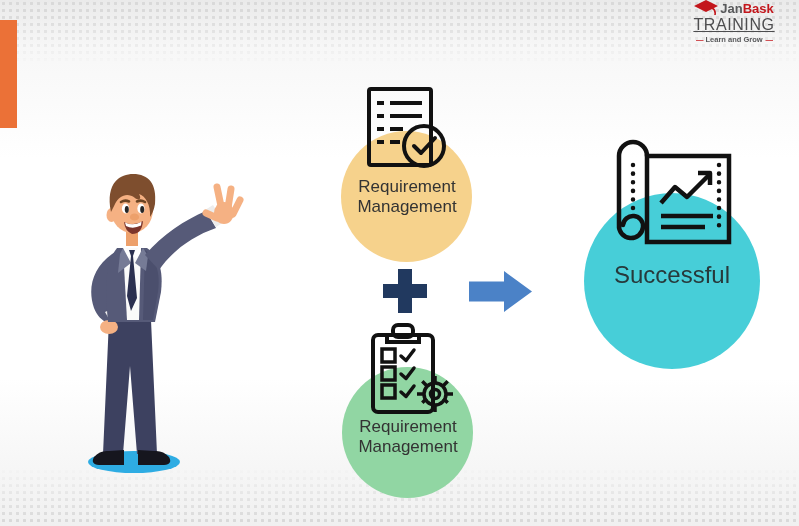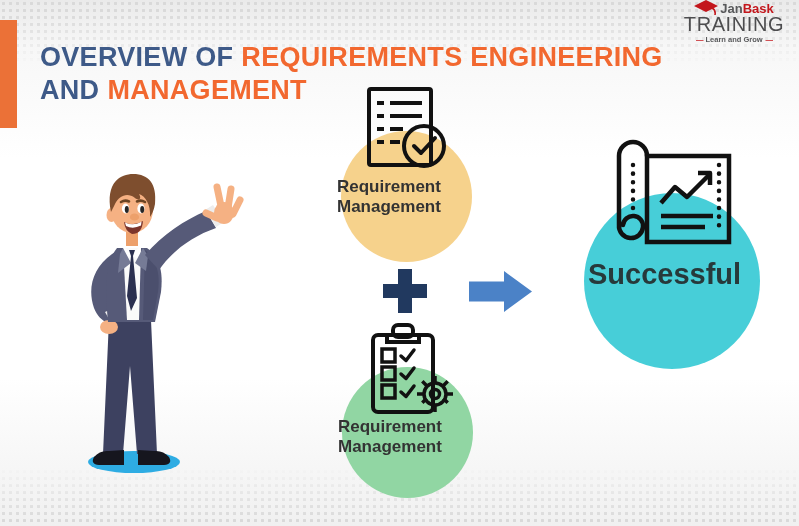--- a/index.html
+++ b/index.html
@@ -31,36 +31,36 @@
   .title .blue   { color:#3E5A88; }
   .title .orange { color:#F2682F; }
   .title .gap { display:inline-block; width:8px; }
 
   
   .logo { position:absolute; top:0; right:9px; width:112px; text-align:center; }
   .logo-row1 { display:flex; align-items:flex-end; justify-content:center; gap:2px; height:15px; }
   .brand { font-size:13px; font-weight:800; line-height:13px; }
   .brand .jan  { color:#58595B; }
   .brand .bask { color:#C3161C; }
-  .logo-training { font-size:20px; letter-spacing:.6px; color:#4D4D4F; font-weight:500;
-                   line-height:21px; margin-top:-1px; }
+  .logo-training { font-size:16px; letter-spacing:.6px; color:#4D4D4F; font-weight:500;
+                   line-height:21px; margin-top:-1px;text-decoration:underline; }
   .logo-tagline { display:flex; justify-content:center; align-items:center; gap:3px;
                   font-size:7.5px; font-weight:700; color:#58595B; margin-top:0px; }
   .logo-tagline .dash { color:#C3161C; letter-spacing:-1px; font-weight:700; }
 
   
   .circle { position:absolute; border-radius:50%; }
   .circle-engineering { left:341px; top:131px; width:131px; height:131px; background:#F6D28C; }
   .circle-management  { left:342px; top:367px; width:131px; height:131px; background:#91D6A3; }
   .circle-success     { left:584px; top:193px; width:176px; height:176px; background:#47CED8; }
 
-  .node-label { position:absolute; font-weight:700; color:#333333; z-index:5; }
+  .node-label { position:absolute; text-align:center; font-weight:400; color:#333333; z-index:5; }
   .label-engineering { left:337px; top:177px; width:140px; font-size:17px; line-height:20px; }
   .label-management  { left:338px; top:417px; width:140px; font-size:17px; line-height:20px; }
-  .label-success     { left:588px; top:260px; width:168px; font-size:29px; line-height:29px; color:#27393B; }
+  .label-success     { left:588px; top:260px; width:168px; font-size:24px; line-height:29px; color:#27393B; }
   .node-label span { display:block; }
 
   .icon-abs { position:absolute; z-index:4; }
   .icon-doc    { left:366px; top:86px;  width:82px;  height:86px; }
   .icon-clip   { left:368px; top:322px; width:86px;  height:96px; }
   .icon-scroll { left:612px; top:139px; width:122px; height:110px; }
 
   .op-plus  { position:absolute; left:383px; top:269px; width:44px; height:44px; }
   .op-arrow { position:absolute; left:469px; top:270px; width:64px; height:43px; }
 
@@ -69,28 +69,20 @@
 </head>
 <body>
 
 <div class="stage">
 
   <div class="dots dots-top"></div>
   <div class="dots dots-bottom"></div>
 
   <div class="accent-bar"></div>
 
-  <h1 class="title">
-    <div>
-      <span class="blue">OVERVIEW OF</span><span class="gap"></span><span class="orange">REQUIREMENTS ENGINEERING</span>
-    </div>
-    <div>
-      <span class="blue">AND</span><span class="gap"></span><span class="orange">MANAGEMENT</span>
-    </div>
-  </h1>
 
   <div class="logo">
     <div class="logo-row1">
       <svg width="24" height="15" viewBox="0 0 24 15">
         <polygon points="0,6 12,0 24,6 12,12" fill="#C3161C"></polygon>
         <path d="M18,8 q4,2 3,7" stroke="#C3161C" stroke-width="1.6" fill="none" stroke-linecap="round"></path>
       </svg>
       <div class="brand">
         <span class="jan">Jan</span><span class="bask">Bask</span>
       </div>

